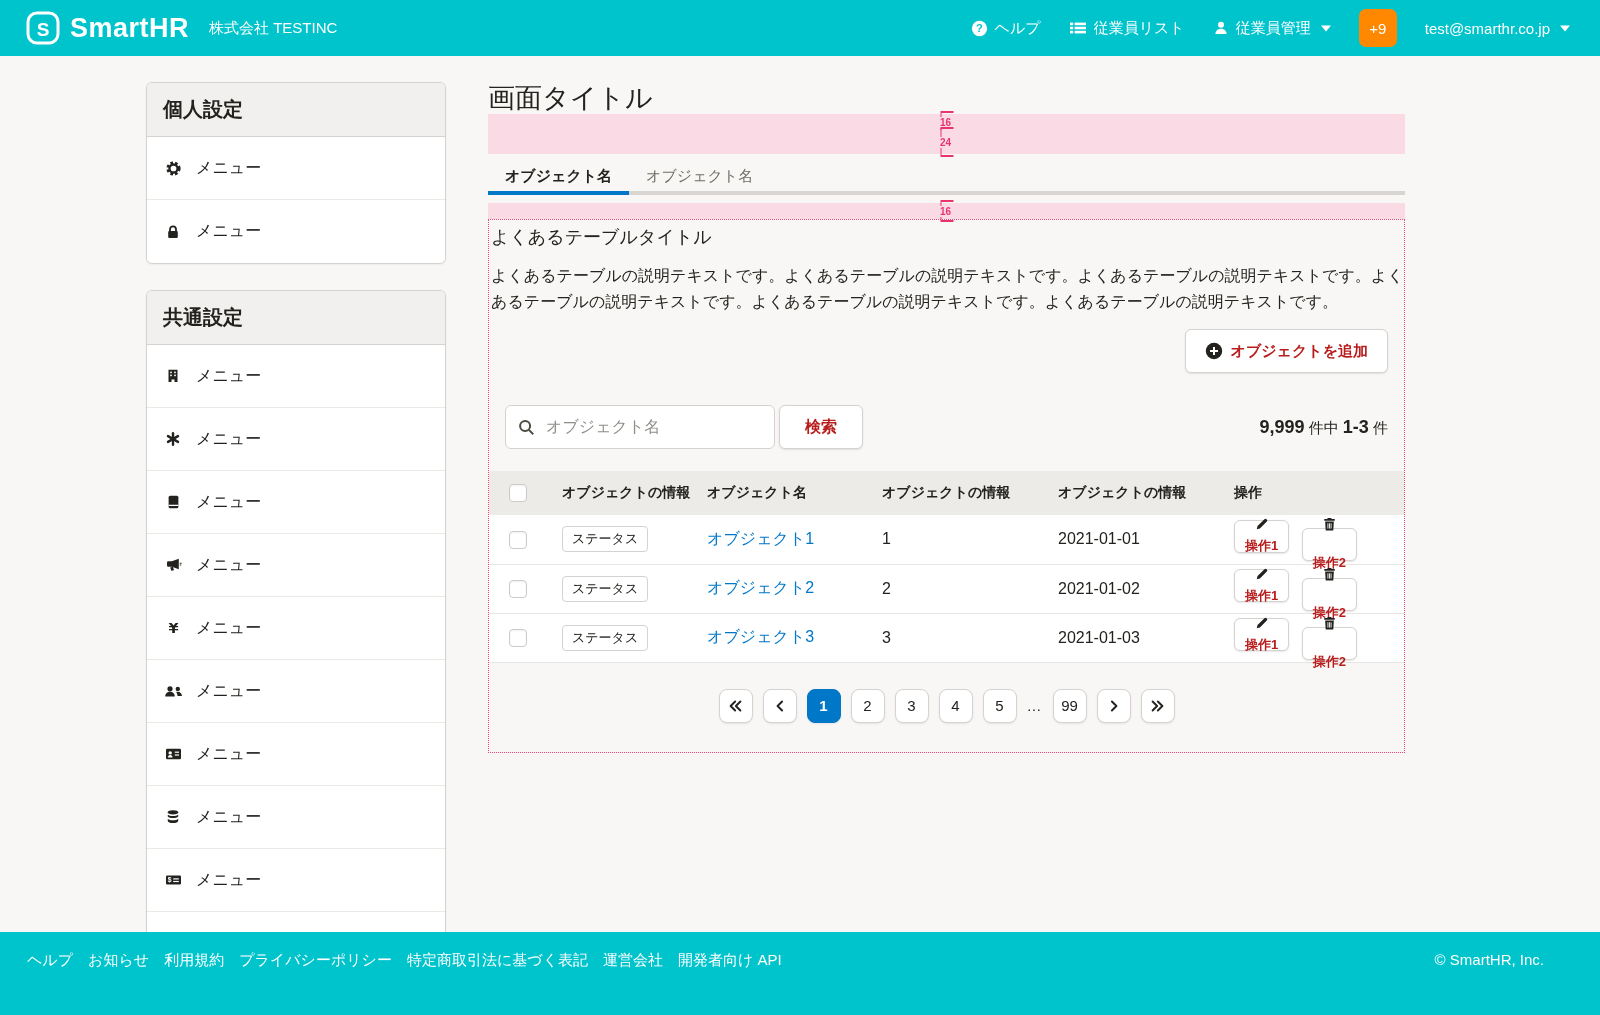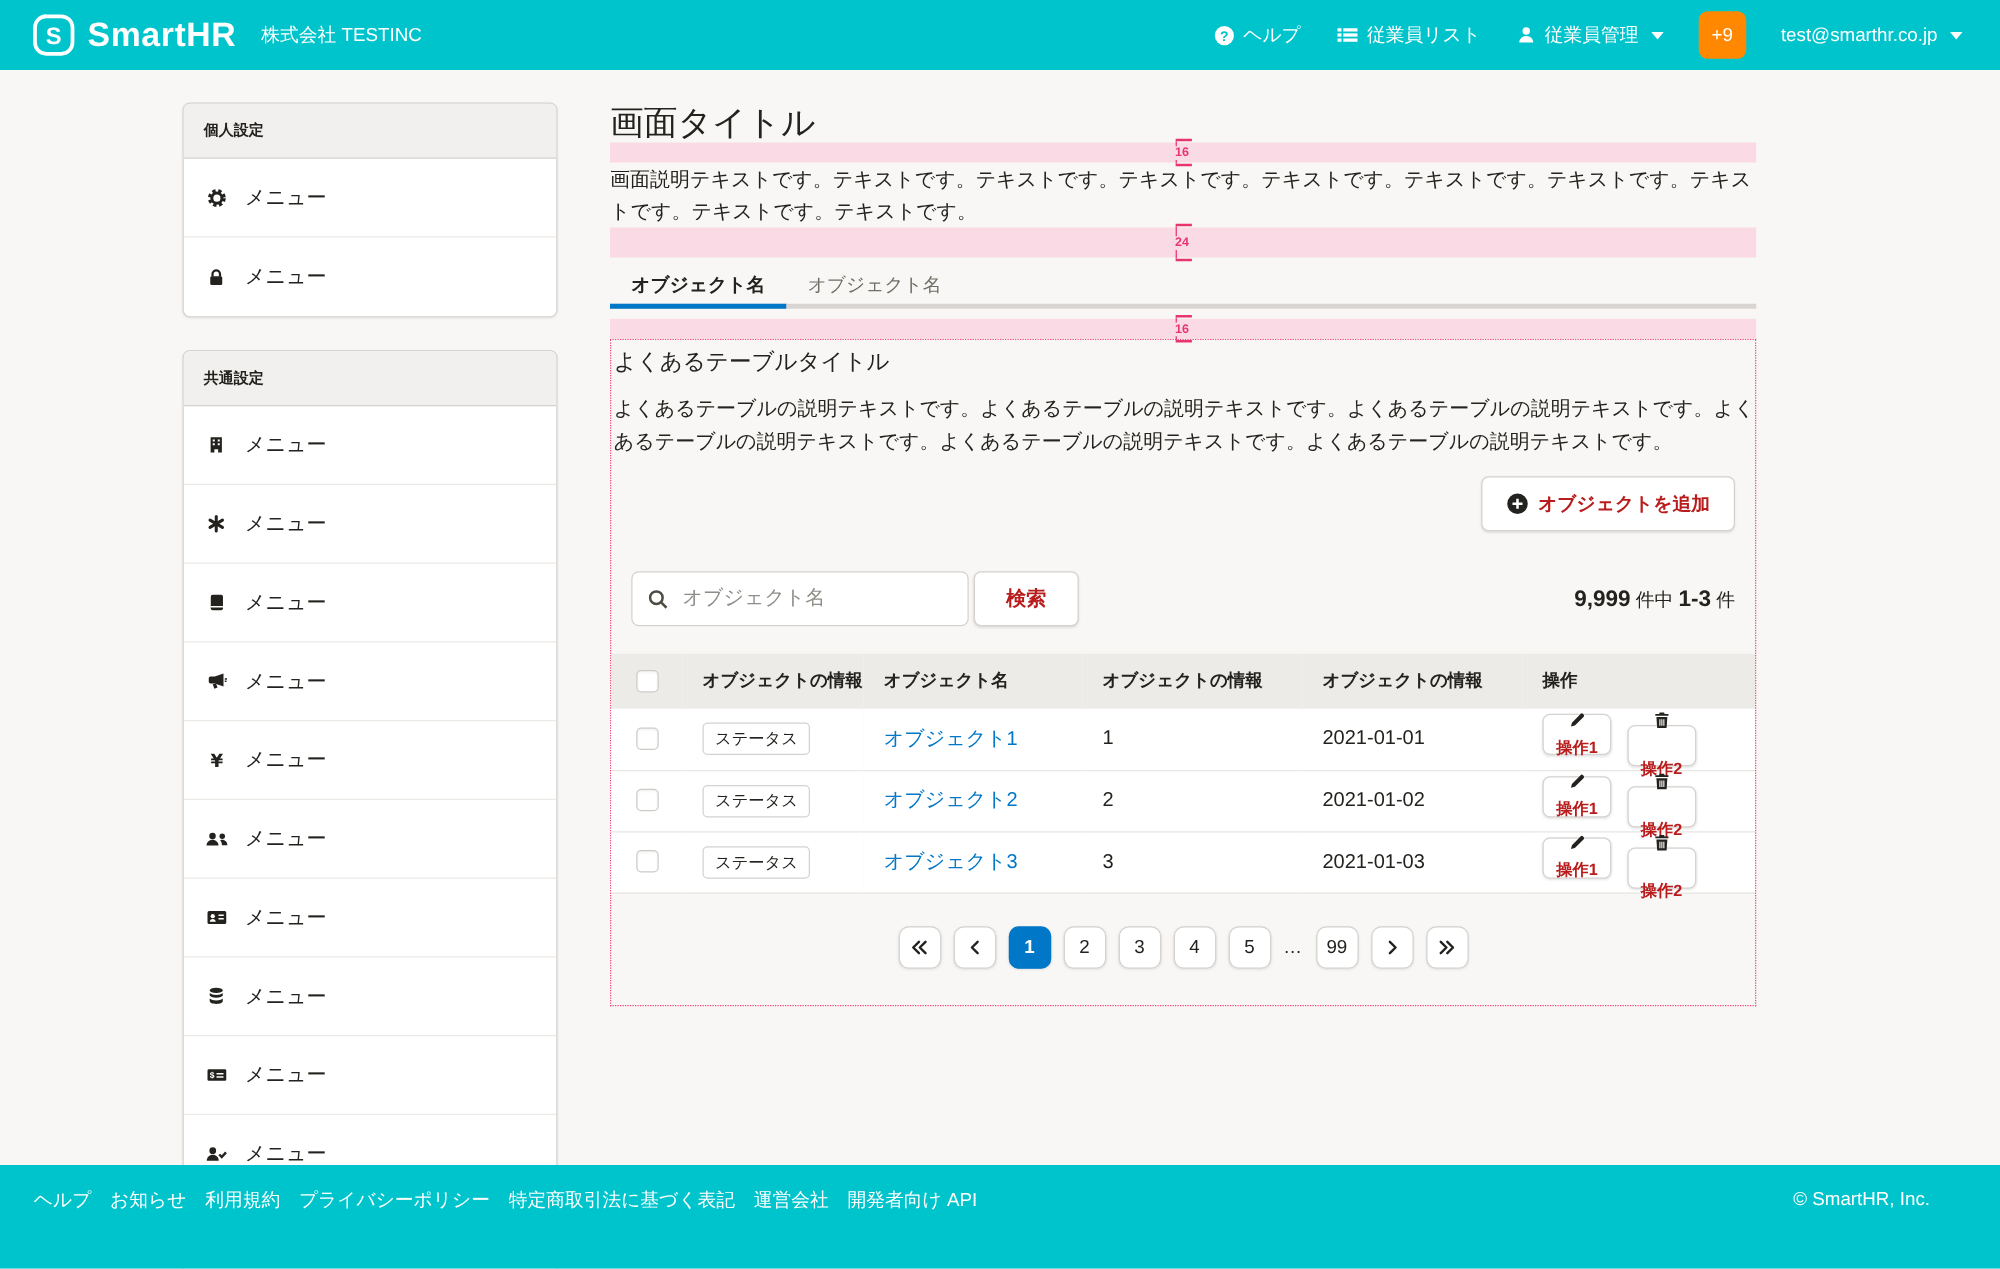--- a/index.html
+++ b/index.html
@@ -16,21 +16,21 @@
   .topnav-item { display:flex; align-items:center; gap:7px; color:#fff; text-decoration:none; cursor:pointer; white-space:nowrap; }
   .badge { background:#ff8800; border-radius:7px; width:38px; height:38px; display:flex; align-items:center; justify-content:center; font-size:15px; cursor:pointer; }
   .caret { display:inline-flex; margin-left:3px; }
 
   
   .layout { flex:1; display:flex; padding:26px 195px 0 146px; gap:42px; align-items:flex-start; min-height:0; }
 
   
   .sidebar { width:300px; flex:none; }
   .side-box { background:#fff; border:1px solid #d5d2cf; border-radius:6px; overflow:hidden; margin-bottom:26px; box-shadow:0 1px 2px rgba(0,0,0,.05); }
-  .side-head { background:#f2f0ee; padding:13px 16px; font-weight:bold; font-size:12px; border-bottom:1px solid #d5d2cf; }
+  .side-head { background:#f2f0ee; padding:13px 16px; font-weight:bold; font-size:20px; border-bottom:1px solid #d5d2cf; }
   .side-item { display:flex; align-items:center; gap:13px; padding:0 16px; height:63px; font-size:16px; color:#23221e; text-decoration:none; border-bottom:1px solid #eceae7; cursor:pointer; }
   .side-item:last-child { border-bottom:none; }
   .sicon { width:20px; display:inline-flex; justify-content:center; color:#23221e; flex:none; }
 
   
   .main { flex:1; min-width:0; }
   .page-title { font-size:27px; font-weight:500; margin:0; line-height:32px; }
   .spacer { position:relative; background:#fadbe5; }
   .s16 { height:16px; } .s24 { height:24px; }
   .mk { position:absolute; left:50%; top:-3px; bottom:-3px; transform:translateX(-50%); display:flex; flex-direction:column; align-items:flex-start; }
@@ -319,21 +319,20 @@
       <div class="spacer s16">
         <div class="mk">
             <span class="cap"></span>
             <span class="mline"></span>
             <span class="mnum">16</span>
             <span class="mline"></span>
             <span class="cap"></span>
           </div>
       </div>
 
-      <p class="page-desc">画面説明テキストです。テキストです。テキストです。テキストです。テキストです。テキストです。テキストです。テキストです。テキストです。テキストです。</p>
 
       <div class="spacer s24">
         <div class="mk">
             <span class="cap"></span>
             <span class="mline"></span>
             <span class="mnum">24</span>
             <span class="mline"></span>
             <span class="cap"></span>
           </div>
       </div>

